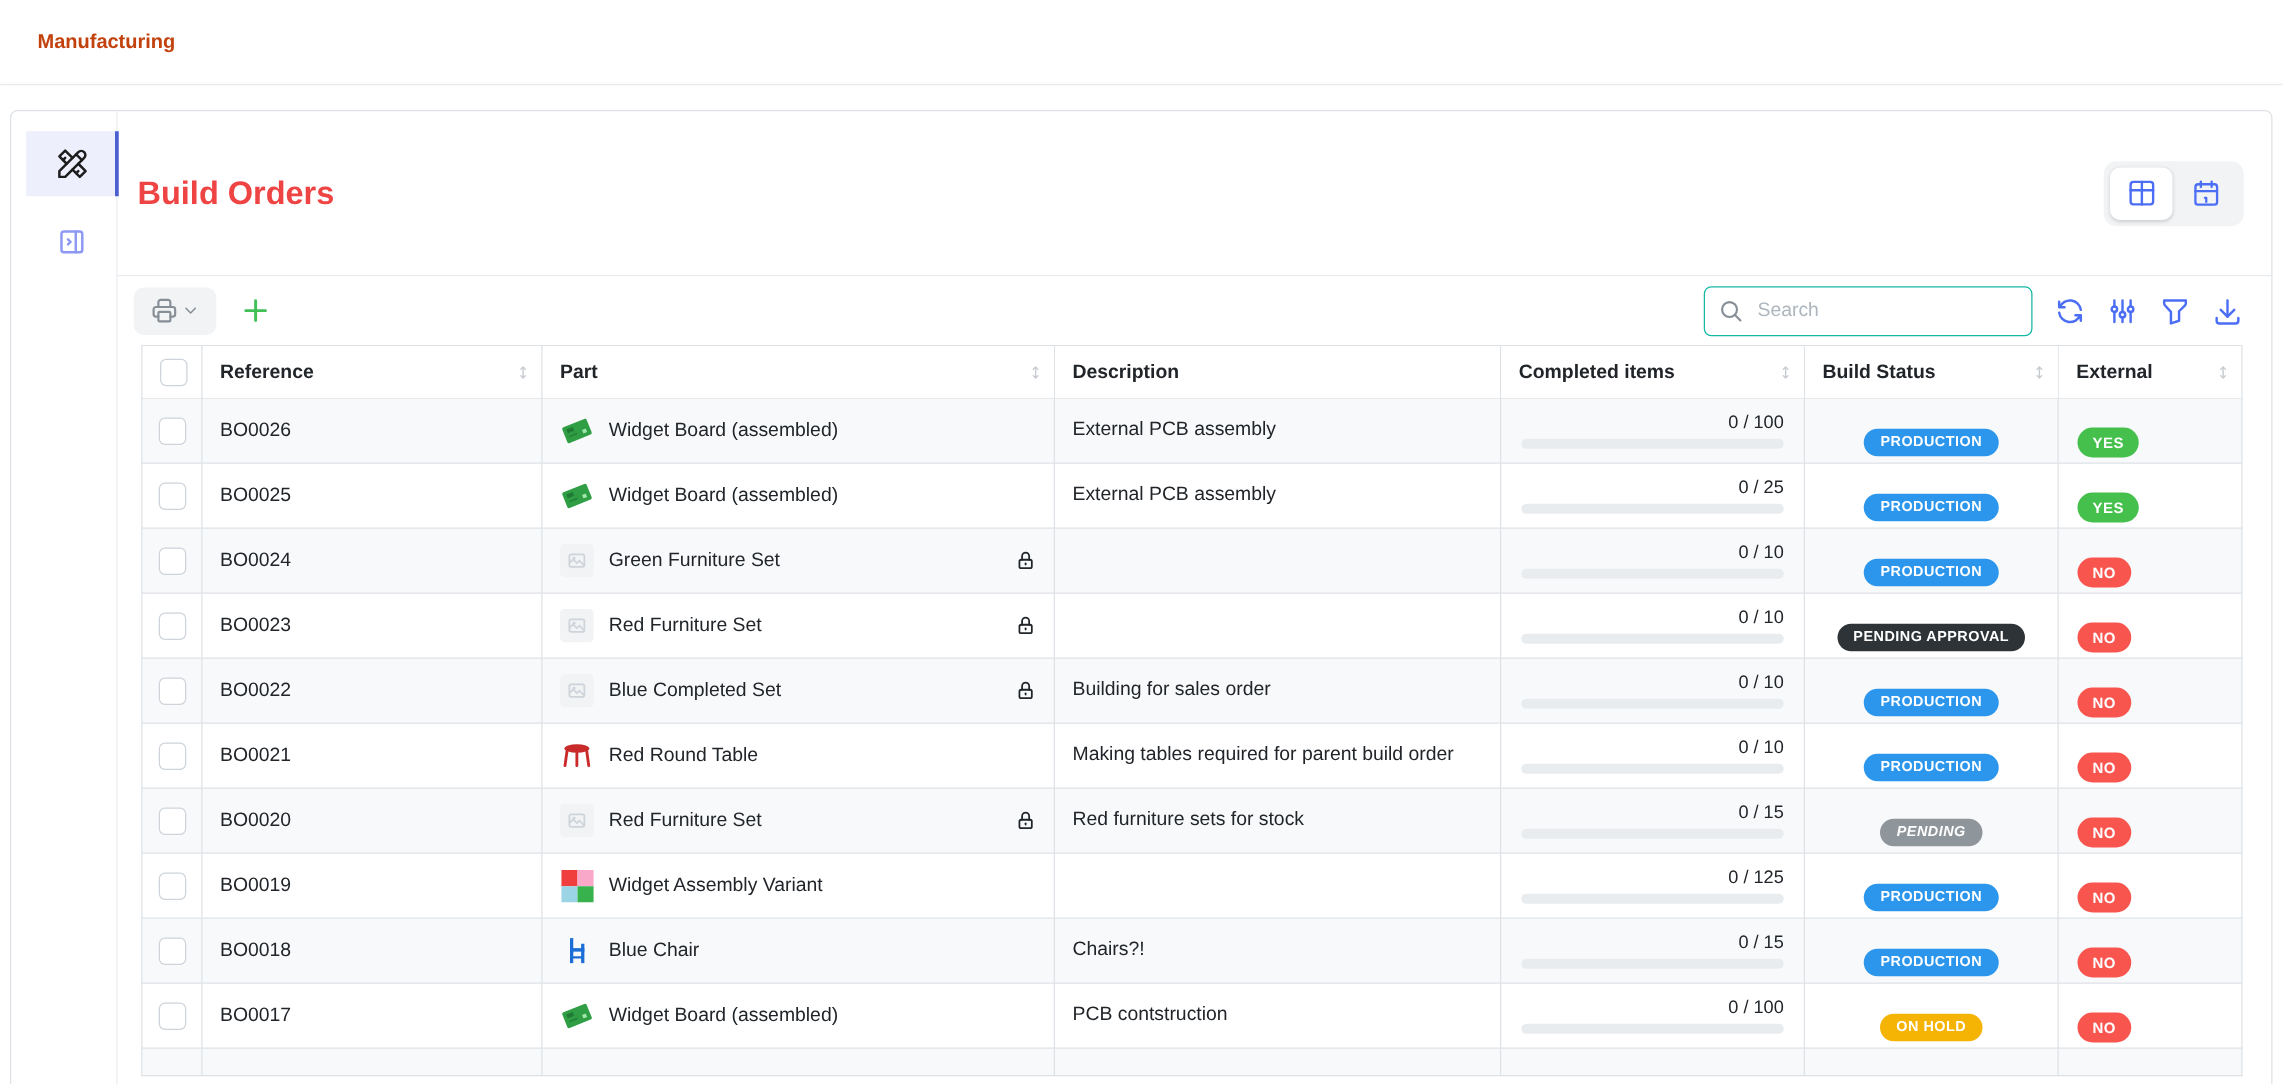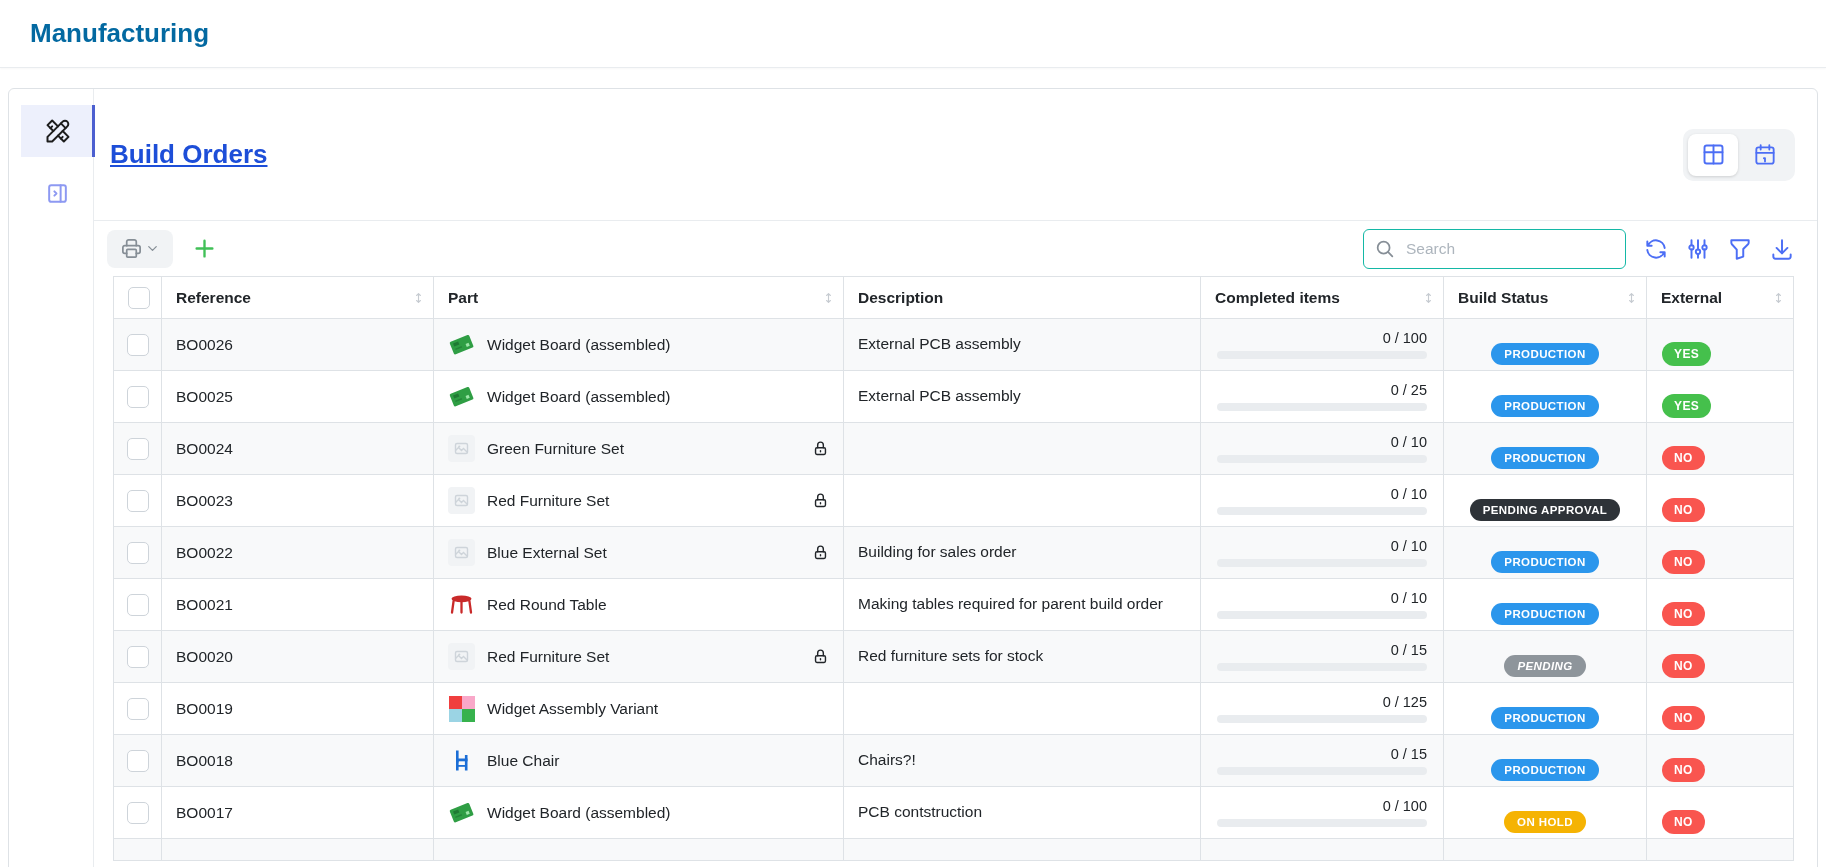--- a/index.html
+++ b/index.html
@@ -3,42 +3,42 @@
 <meta charset="utf-8">
 <style>
   * { margin:0; padding:0; box-sizing:border-box; }
   html,body { width:1826px; height:867px; overflow:hidden; background:#fff;
     font-family:"Liberation Sans","DejaVu Sans",sans-serif; color:#212529; }
 
   
   .topbar { position:absolute; left:0; top:0; width:1826px; height:68px; background:#fff;
     border-bottom:1px solid #e9ecef; box-shadow:0 1px 2px rgba(0,0,0,.03);
     display:flex; align-items:center; padding-left:30px; z-index:5; }
-  .topbar-title { font-size:26px; font-weight:700; color:#0369a1; cursor:pointer; }
+  .topbar-title { font-size:16px; font-weight:700; color:#c2410c; cursor:pointer; }
 
   
   .panel { position:absolute; left:8px; top:88px; width:1810px; height:900px;
     background:#fff; border:1px solid #dee2e6; border-radius:6px 6px 0 0; display:flex; }
 
   
   .sidebar { width:85px; flex:0 0 85px; border-right:1px solid #e9ecef; padding-top:16px; }
   .side-item { position:relative; margin-left:12px; width:73px; height:52px;
     display:flex; align-items:center; justify-content:center; cursor:pointer; }
   .side-item.active { background:#edf0fc; }
   .side-item.active::after { content:""; position:absolute; right:-1px; top:0; bottom:0;
     width:3px; background:#4c5fd0; }
   .side-item + .side-item { margin-top:10px; }
 
   .content { flex:1; min-width:0; }
 
   
   .content-header { height:132px; border-bottom:1px solid #e9ecef;
     display:flex; align-items:center; justify-content:space-between;
     padding:0 22px 0 16px; }
-  .page-title { font-size:26px; font-weight:700; color:#1d4ed8;text-decoration:underline; }
+  .page-title { font-size:26px; font-weight:700; color:#ef4444; }
   .seg { background:#f1f3f5; border-radius:10px; padding:5px; display:flex; gap:2px; }
   .seg-btn { width:50px; height:42px; border:none; background:transparent; border-radius:8px;
     display:flex; align-items:center; justify-content:center; cursor:pointer; }
   .seg-btn.active { background:#fff; box-shadow:0 1px 3px rgba(0,0,0,.15); }
 
   
   .toolbar { height:55px; display:flex; align-items:center; padding:0 22px 0 13px; gap:18px; }
   .print-btn { height:38px; width:66px; background:#f1f3f5; border:none; border-radius:8px;
     display:flex; align-items:center; justify-content:center; gap:2px; cursor:pointer; }
   .add-btn { border:none; background:transparent; cursor:pointer; display:flex; align-items:center; }
@@ -384,21 +384,21 @@
         <span class="part-icon">
                     <svg width="27" height="27" viewBox="0 0 27 27">
                       <rect width="27" height="27" rx="4" fill="#f1f3f5"></rect>
                       <g fill="none" stroke="#ced4da" stroke-width="1.4">
                         <rect x="7.5" y="8.5" width="12" height="10" rx="1.5"></rect>
                         <path d="M7.5 15.5l3-3 3 3 2-2 4 4"></path>
                       </g>
                       <circle cx="11.3" cy="11.5" r="1.1" fill="#ced4da"></circle>
                     </svg>
                   </span>
-        <span>Blue External Set</span>
+        <span>Blue Completed Set</span>
         <span class="lock" style="display: inline-flex;">
           <svg width="17" height="17" viewBox="0 0 24 24" fill="none" stroke="#212529" stroke-width="2" stroke-linecap="round" stroke-linejoin="round">
                       <rect x="5" y="11" width="14" height="9.5" rx="2"></rect>
                       <path d="M8 11V7a4 4 0 0 1 8 0v4"></path>
                       <path d="M12 15v1.5"></path>
                     </svg>
         </span>
       </div>
     </td>
     <td class="c-desc">Building for sales order</td>

